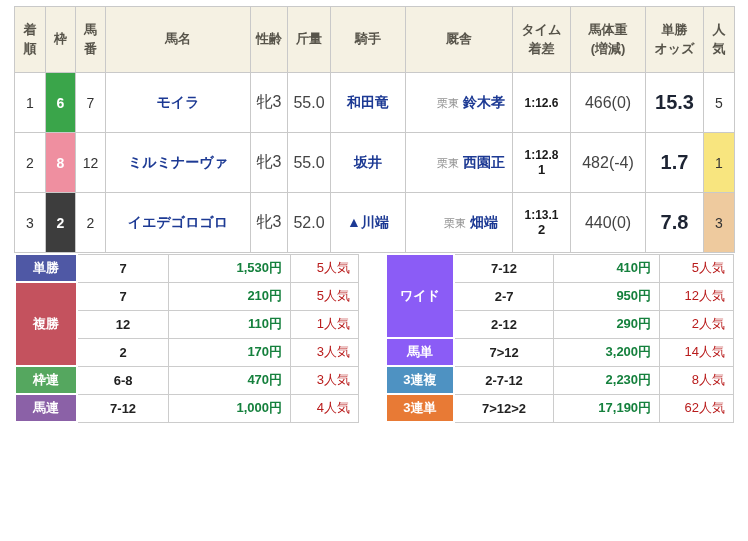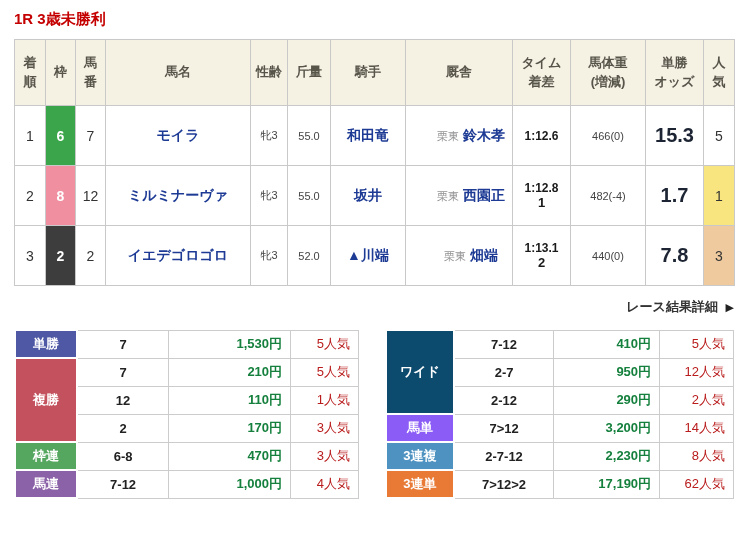--- a/index.html
+++ b/index.html
@@ -46,21 +46,21 @@
   table.results th {
     background: #f5f1e3; color: #57544a; font-weight: bold;
     height: 66px; line-height: 1.45; font-size: 13px;
   }
   table.results th span { display: block; }
   table.results td { height: 60px; background: #fff; }
   td.frame-cell { color: #fff; font-weight: bold; font-size: 14px; }
   td.name-cell { text-align: left; padding-left: 10px; }
   .link { color: #1d3a94; font-weight: bold; text-decoration: none; cursor: pointer; font-size: 14px; }
   .rank-num, .horse-num { font-size: 14px; color: #333; }
-  .sexage, .jweight, .hweight { color: #444; font-size: 11px; }
+  .sexage, .jweight, .hweight { color: #444; font-size: 16px; }
   .region { color: #949494; font-size: 11px; font-weight: normal; margin-right: 4px; margin-left: 24px; }
   .time-val { font-weight: bold; color: #1a1a1a; font-size: 12px; }
   .margin-val { font-weight: bold; color: #1a1a1a; font-size: 13px; line-height: 1.2; }
   .odds-val { font-weight: bold; color: #1d2433; font-size: 20px; }
   .pop-val { color: #333; font-size: 14px; }
 
   
   .detail-row {
     width: 720px; text-align: right;
     margin: 12px 0 13px 0;
@@ -87,21 +87,20 @@
   table.payout.right col.c-label { width: 68px; }
   table.payout.right col.c-comb  { width: 100px; }
   table.payout.right col.c-amt   { width: 106px; }
   table.payout.right col.c-pop   { width: 74px; }
 </style>
 </head>
 <body>
 
 <div class="page">
 
-  <div class="race-title">1R 3歳未勝利</div>
 
 
   <table class="results">
     <colgroup>
       <col style="width:31px">
         <col style="width:30px">
         <col style="width:30px">
       <col style="width:145px">
         <col style="width:37px">
         <col style="width:43px">
@@ -206,24 +205,20 @@
             <div class="time-val">1:13.1</div>
             <div class="margin-val">2</div>
           </td>
         <td class="hweight">440(0)</td>
         <td class="odds-val">7.8</td>
         <td class="pop-val" style="background-color: rgb(238, 202, 158);">3</td>
       </tr>
     </tbody>
   </table>
 
-  <div class="detail-row">
-    <span>レース結果詳細</span>
-    <span class="arrow">▶</span>
-  </div>
 
   <div class="payouts">
 
     <table class="payout left">
       <colgroup>
           <col class="c-label">
           <col class="c-comb">
           <col class="c-amt">
           <col class="c-pop">
         </colgroup>
@@ -267,21 +262,21 @@
 
     <table class="payout right">
       <colgroup>
           <col class="c-label">
           <col class="c-comb">
           <col class="c-amt">
           <col class="c-pop">
         </colgroup>
       <tbody>
         <tr>
-          <td class="p-label" rowspan="3" style="background-color: #0c4a6e;">ワイド</td>
+          <td class="p-label" rowspan="3" style="background-color: #8b5cf6;">ワイド</td>
           <td class="p-comb">7-12</td>
           <td class="p-amount">410円</td>
           <td class="p-pop">5人気</td>
         </tr>
         <tr>
           <td class="p-comb">2-7</td>
           <td class="p-amount">950円</td>
           <td class="p-pop">12人気</td>
         </tr>
         <tr>

